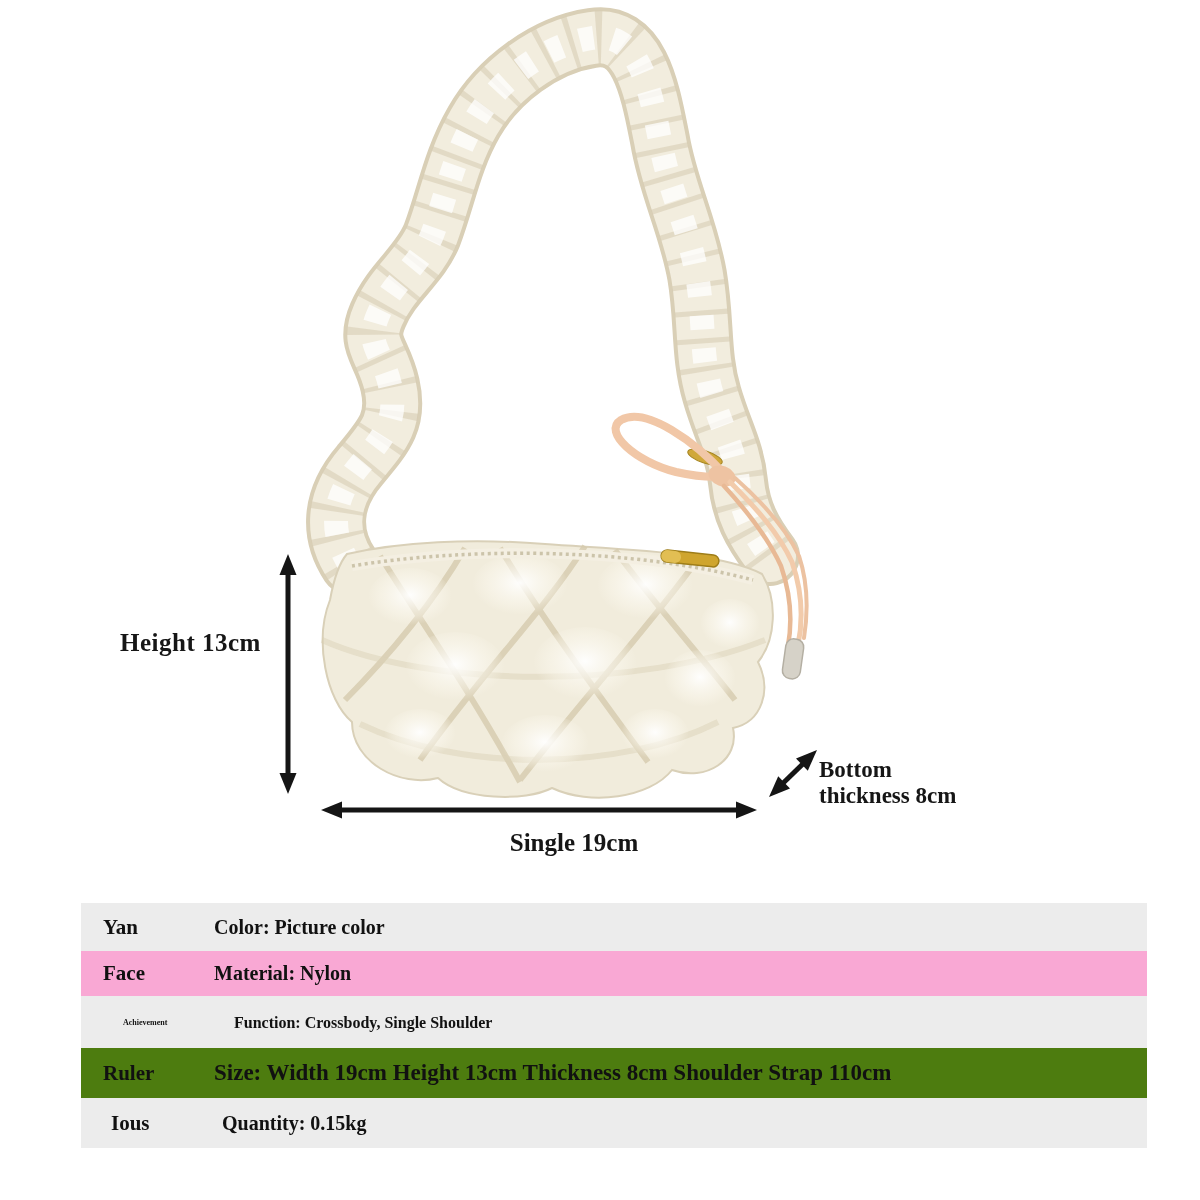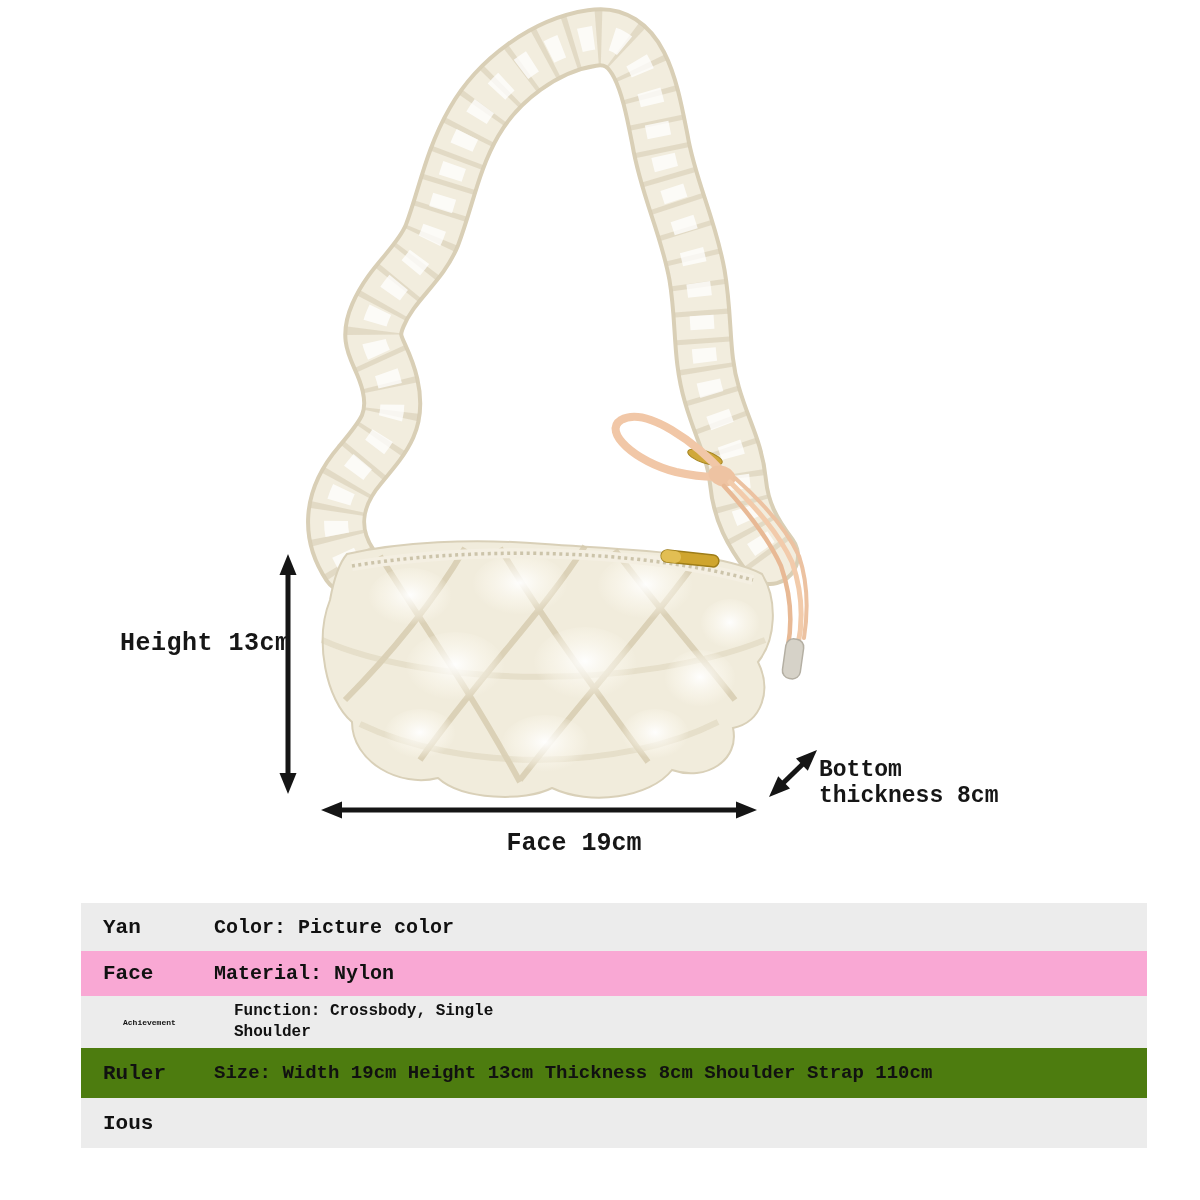--- a/index.html
+++ b/index.html
@@ -1,41 +1,41 @@
 <!DOCTYPE html>
 <html><head>
 <meta charset="utf-8">
 <style>
   html,body { margin:0; padding:0; background:#ffffff; }
   .canvas {
     position:relative; width:1200px; height:1200px; background:#ffffff;
-    font-family:Liberation Mono, monospace; overflow:hidden;
+    font-family:Liberation Serif, serif; overflow:hidden;
   }
   .figure { position:absolute; left:0; top:0; width:1200px; height:900px; }
   .figure svg { position:absolute; left:0; top:0; }
 
   .dim-label { position:absolute; color:#161616; font-weight:700; }
   .dim-label.height { left:120px; top:629px; font-size:25px; letter-spacing:0.5px; }
   .dim-label.width  { left:486px; top:829px; width:176px; text-align:center; font-size:25px; }
   .dim-label.bottom { left:811px; top:757px; font-size:23px; line-height:26px;margin-left:8px; }
   .dim-label.bottom span { display:block; }
 
   .spec-table { position:absolute; left:45px; top:903px; width:1102px; }
   .spec-row { display:flex; align-items:center;margin-left:36px; }
   .cell-label { width:133px; padding-left:22px; box-sizing:border-box;
                 font-weight:700; font-size:21px; color:#111; }
   .cell-value { flex:1; font-weight:700; font-size:20px; color:#111; }
   .r0 { height:48px; background:#ececec; }
   .r1 { height:45px; background:#f9a8d4;align-items:center; }
   .r2 { height:52px; background:#ececec;padding-left:20px; }
   .r3 { height:50px; background:#4d7c0f; }
-  .r4 { height:50px; background:#ececec; }
+  .r4 { height:50px; background:#ececec;padding-left:8px; }
   .r2 .cell-label { font-size:8px; }
   .r2 .cell-value { font-size:16px; line-height:21px; max-width:290px; }
-  .r3 .cell-value { font-size:19px; }
+  .r3 .cell-value { font-size:23px; }
   .spec-footer { height:45px; background:#f9f9f9; display:flex; align-items:center;
                  justify-content:center; font-weight:700; font-size:19px; color:#111; }
 </style>
 </head>
 <body>
 
 <div class="canvas">
 
   <div class="figure">
     <svg width="1200" height="900" viewBox="0 0 1200 900">
@@ -111,21 +111,21 @@
         </g>
         <g>
           <line x1="777" y1="789" x2="809" y2="758" stroke-width="5"></line>
           <polygon points="0,0 21,-8.5 21,8.5" transform="translate(769,797) rotate(-44)" stroke="none"></polygon>
           <polygon points="0,0 21,-8.5 21,8.5" transform="translate(817,750) rotate(136)" stroke="none"></polygon>
         </g>
       </g>
     </svg>
 
     <div class="dim-label height">Height 13cm</div>
-    <div class="dim-label width">Face 19cm</div>
+    <div class="dim-label width">Single 19cm</div>
     <div class="dim-label bottom">
       <span>Bottom</span>
       <span>thickness 8cm</span>
     </div>
   </div>
 
   <div class="spec-table">
     <div class="spec-row r0">
       <div class="cell-label">Yan</div>
       <div class="cell-value">Color: Picture color</div>
@@ -137,16 +137,17 @@
     <div class="spec-row r2">
       <div class="cell-label">Achievement</div>
       <div class="cell-value">Function: Crossbody, Single Shoulder</div>
     </div>
     <div class="spec-row r3">
       <div class="cell-label">Ruler</div>
       <div class="cell-value">Size: Width 19cm Height 13cm Thickness 8cm Shoulder Strap 110cm</div>
     </div>
     <div class="spec-row r4">
       <div class="cell-label">Ious</div>
+      <div class="cell-value">Quantity: 0.15kg</div>
     </div>
   </div>
 
 </div>
 
 </body></html>

